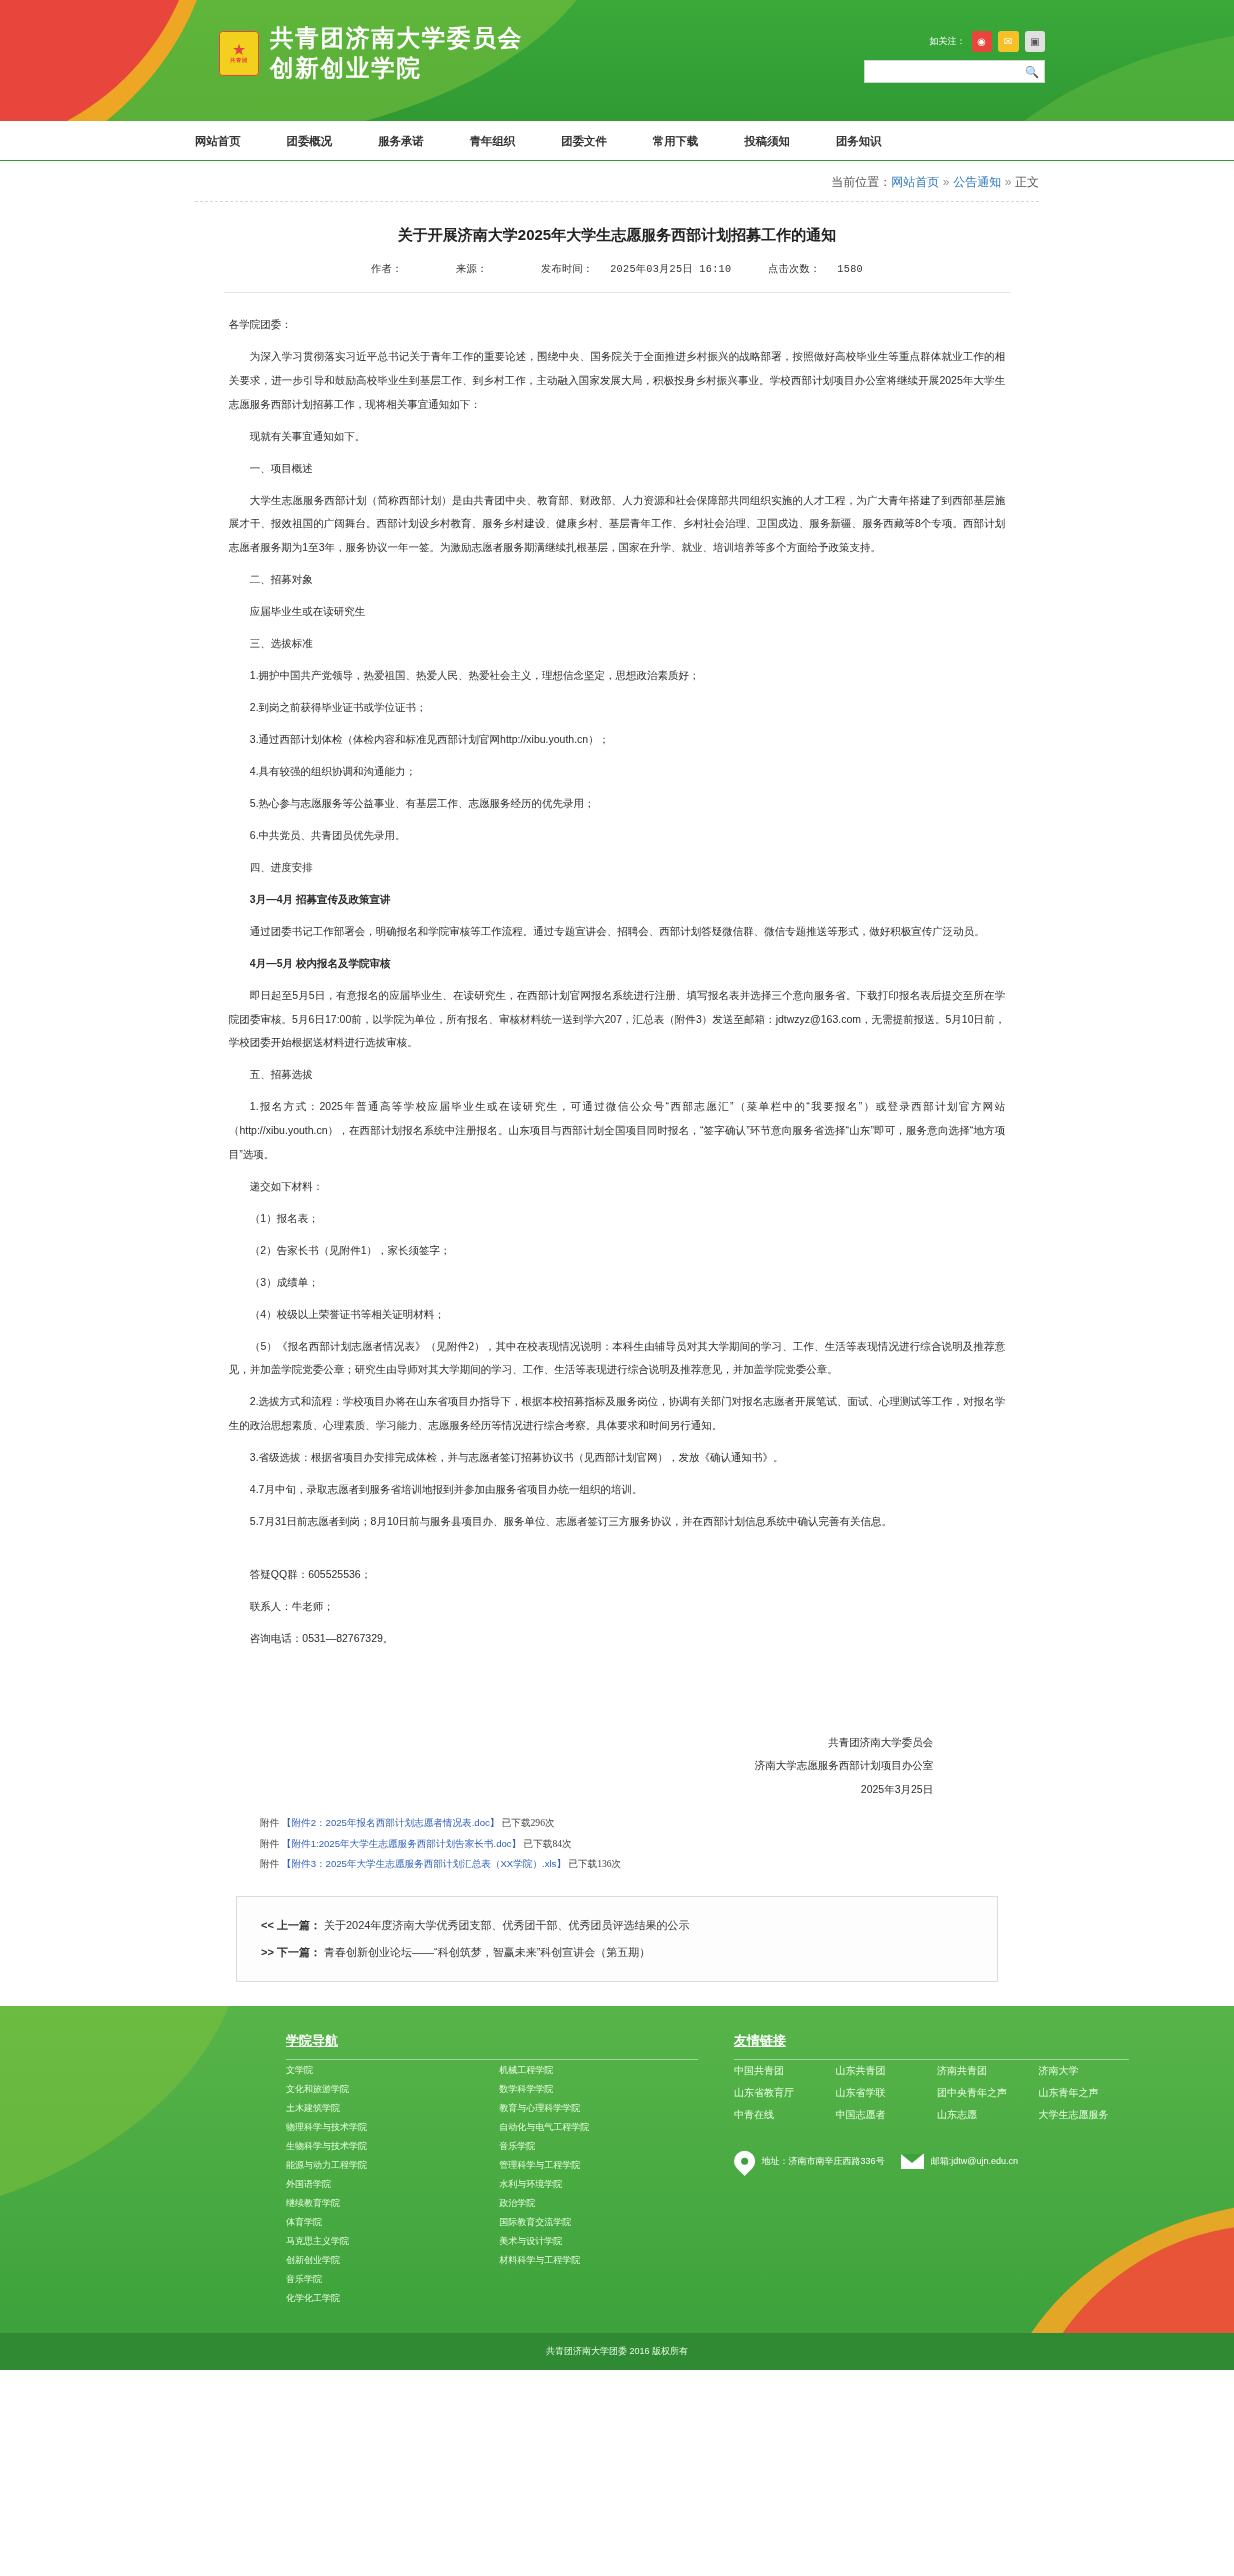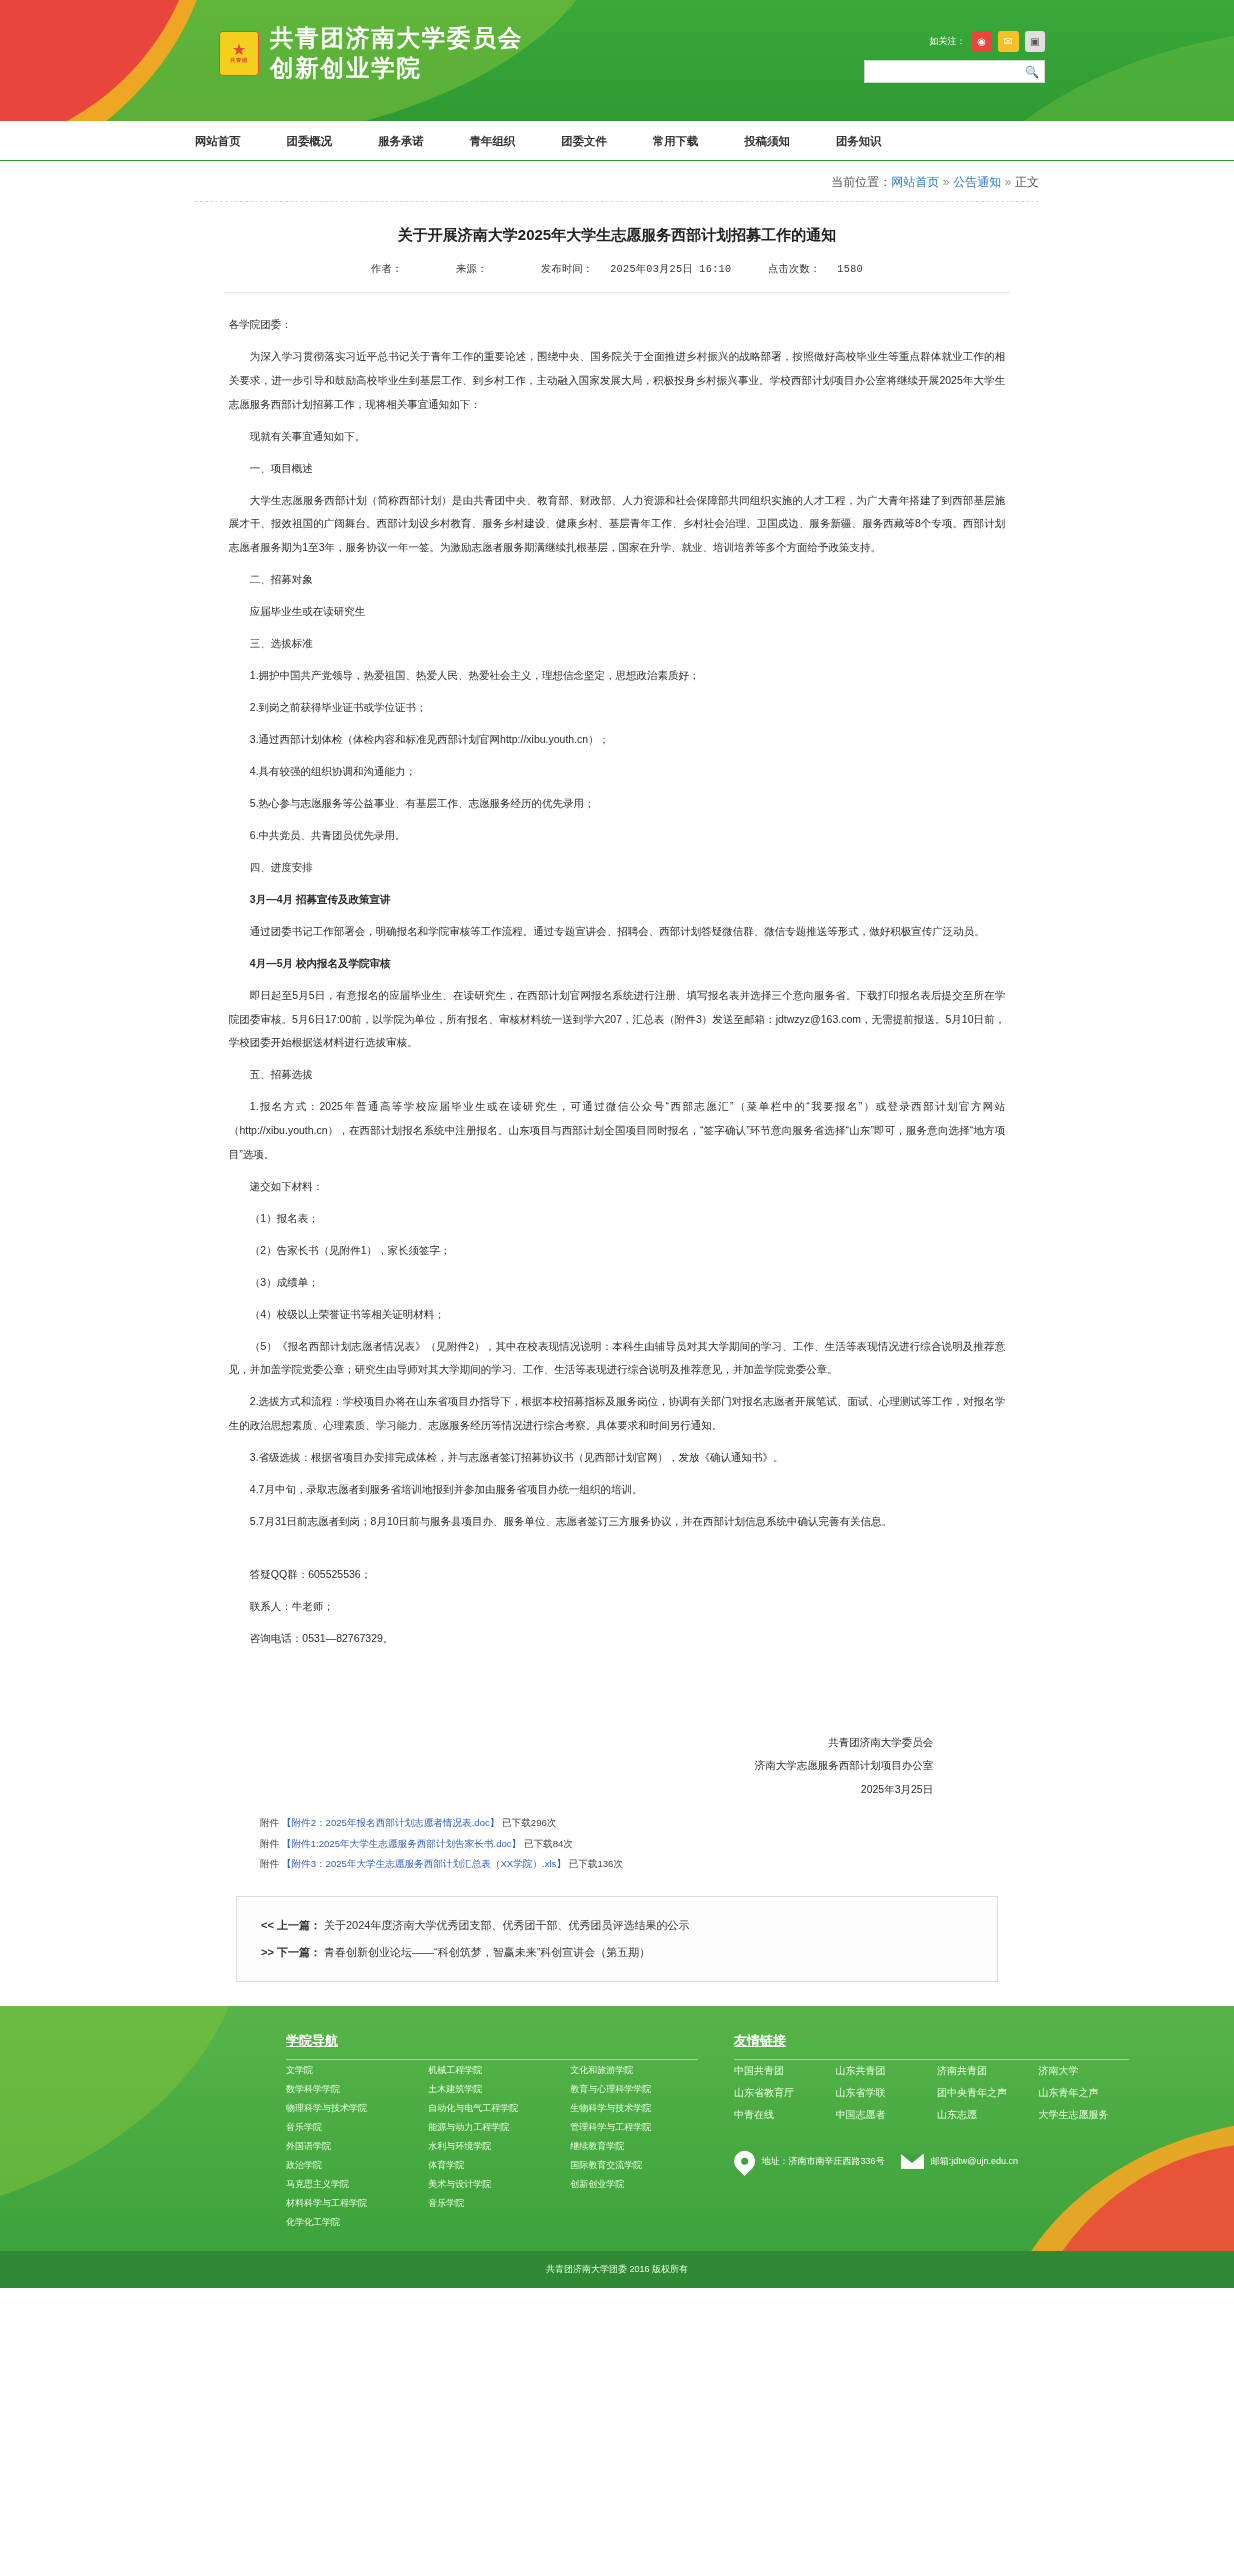--- a/index.html
+++ b/index.html
@@ -178,21 +178,21 @@
   .art-body .spacer { height: 20.5px; }
   .art-body .spacer-lg { height: 72px; }
 
   .attachments {
     padding: 6px 6px 15.7px 36px;
     font-size: 9.6px;
     line-height: 2.1;
   }
   .attachments .row { color: #444; }
   .attachments a { color: #2f5fb8; text-decoration: none; }
-  .attachments .cnt { color: #444; }
+  .attachments .cnt { color: #444; font-family: Liberation Serif, serif; }
 
   .prevnext {
     margin: 6px 12px 24px 12px;
     border: 0.6px solid #dcdcdc;
     background: #fdfdfd;
     padding: 15.7px 24px;
     font-size: 11px;
     line-height: 2.4;
     color: #333;
   }
@@ -230,21 +230,21 @@
   }
   .fcol-title {
     color: #fff; font-size: 13px; font-weight: bold;
     padding-bottom: 8.4px; margin-bottom: 4px;
     border-bottom: 0.6px solid rgba(255,255,255,.45);
     text-decoration: underline;
   }
   .nav-block { width: 440px; }
   .nav-grid {
     display: grid;
-    grid-template-columns: repeat(3, 1fr);
+    grid-template-columns: repeat(2, 1fr);
     column-gap: 14.5px;
     row-gap: 6px;
   }
   .nav-grid a {
     color: #eaffe2; font-size: 9px; text-decoration: none; white-space: nowrap;
   }
   .link-block { width: 422px; }
   .link-grid {
     display: grid;
     grid-template-columns: repeat(4, 1fr);

